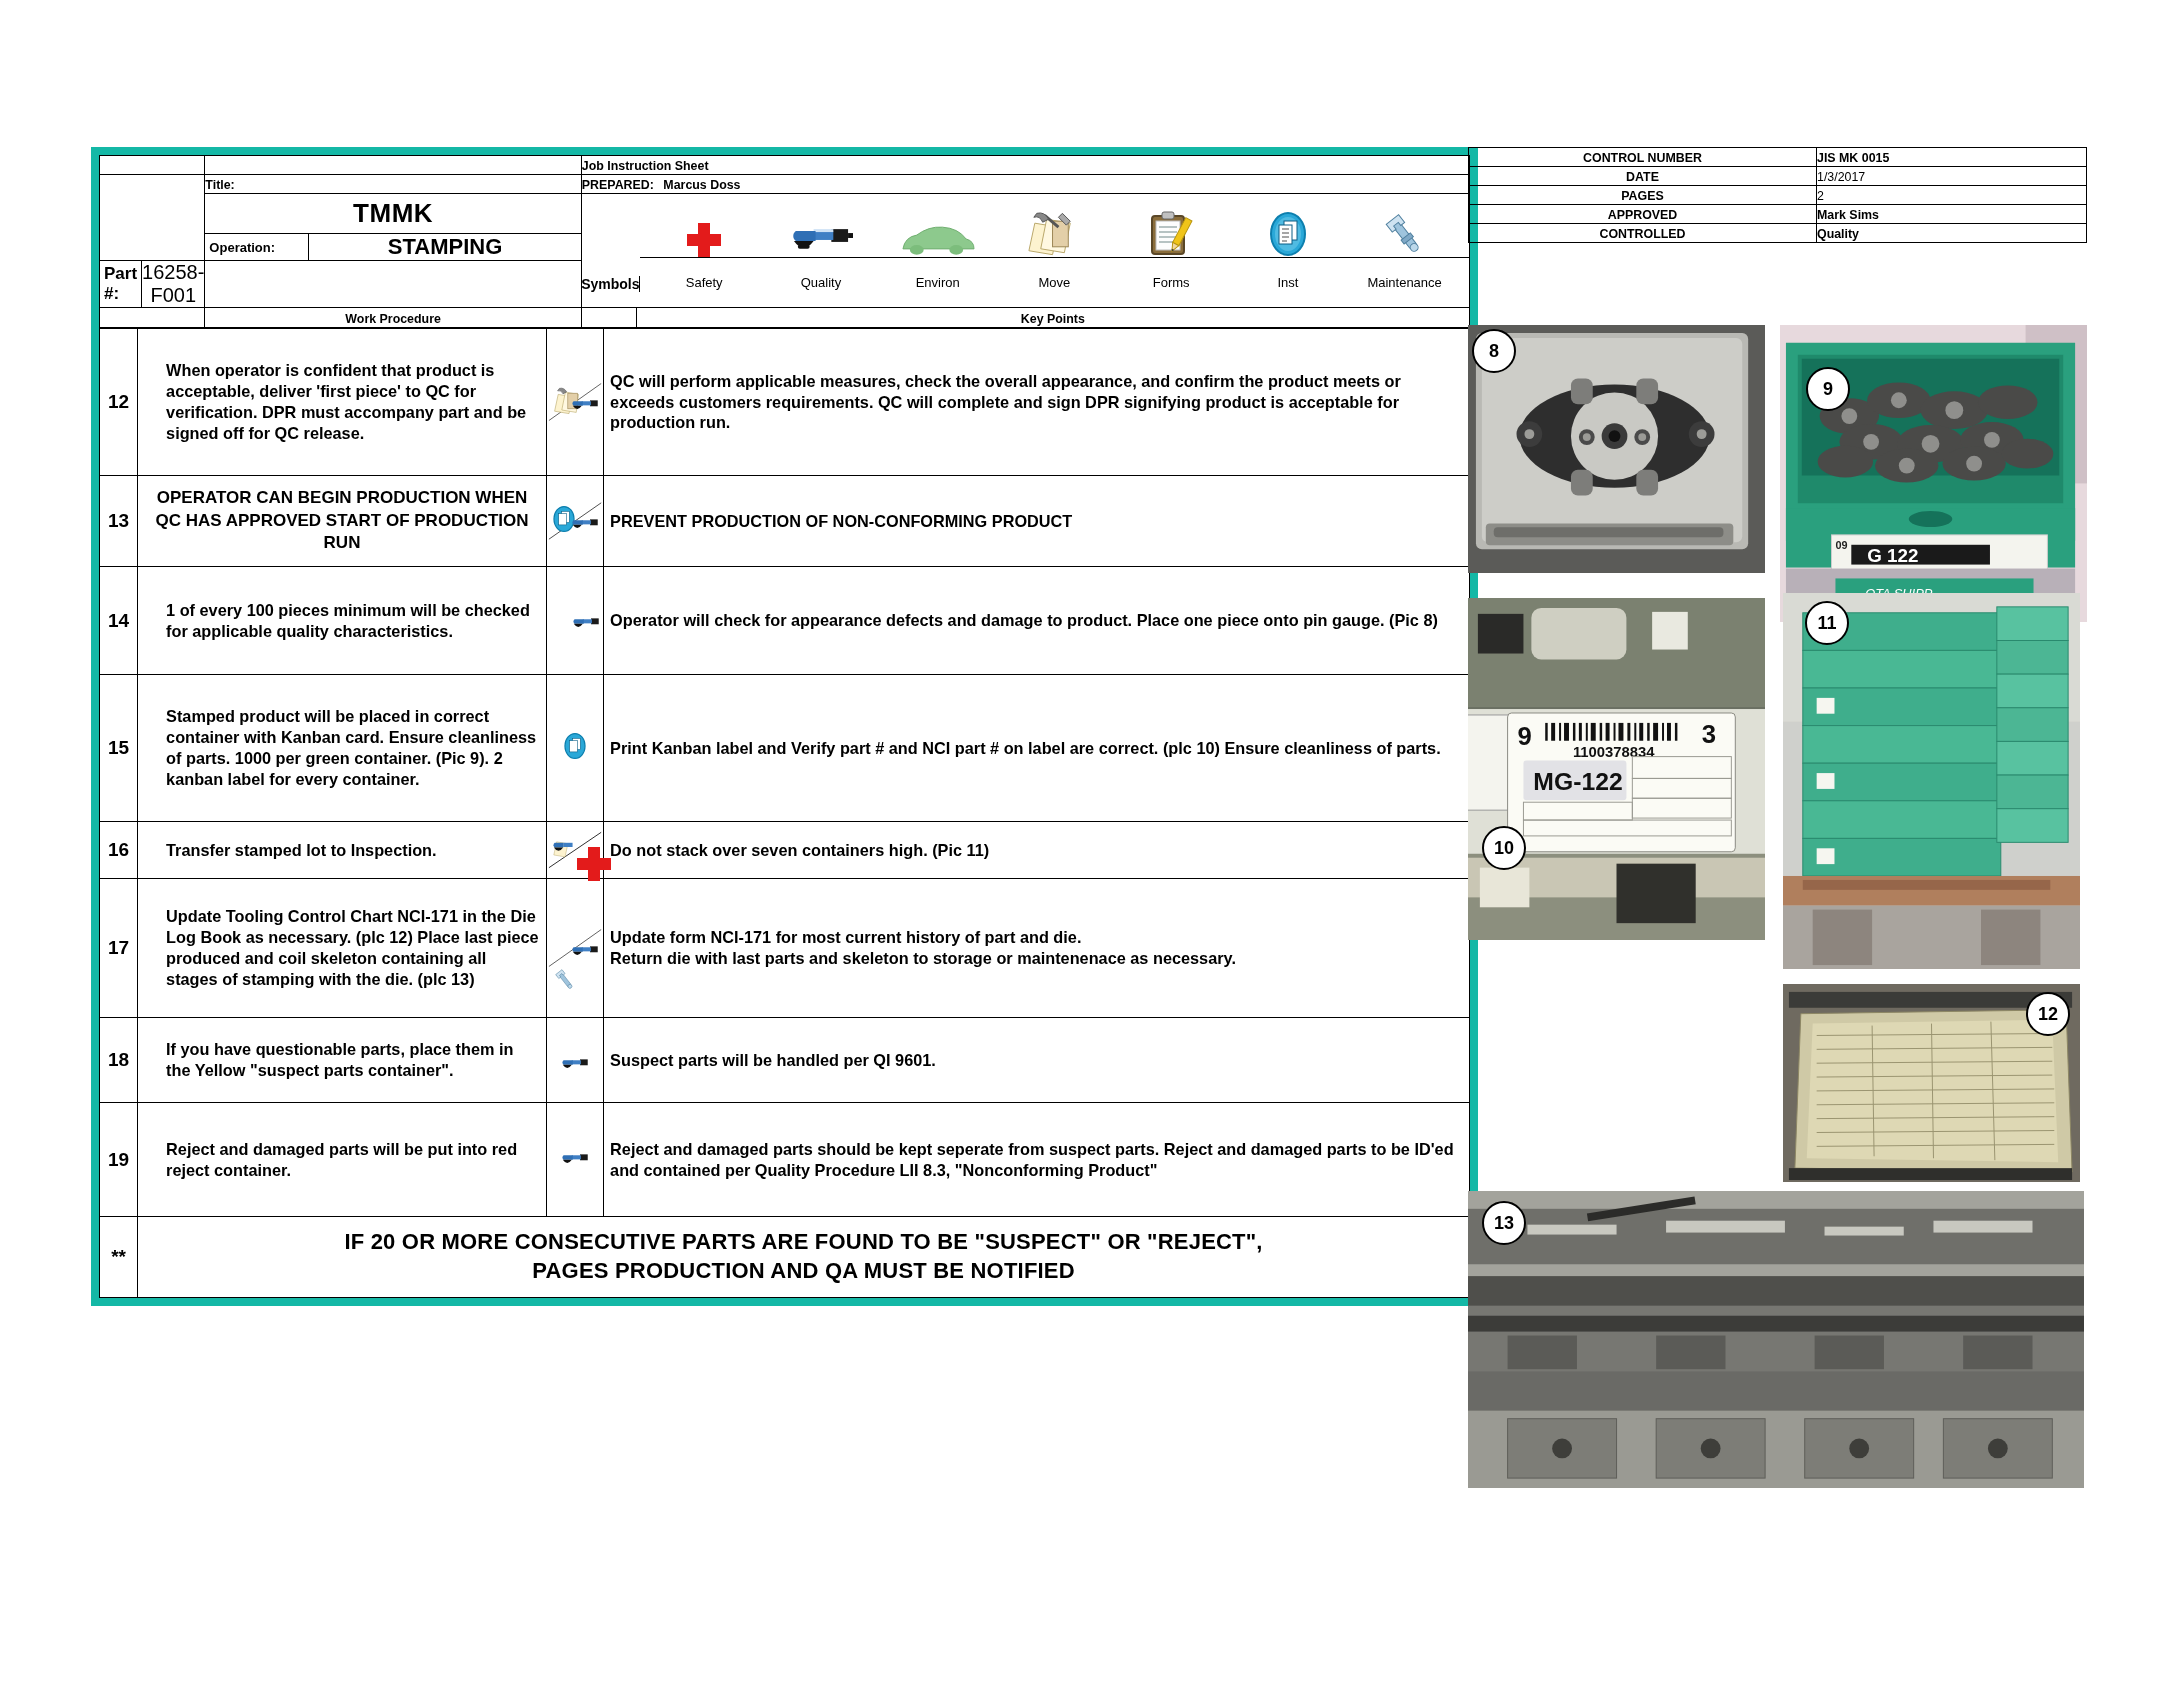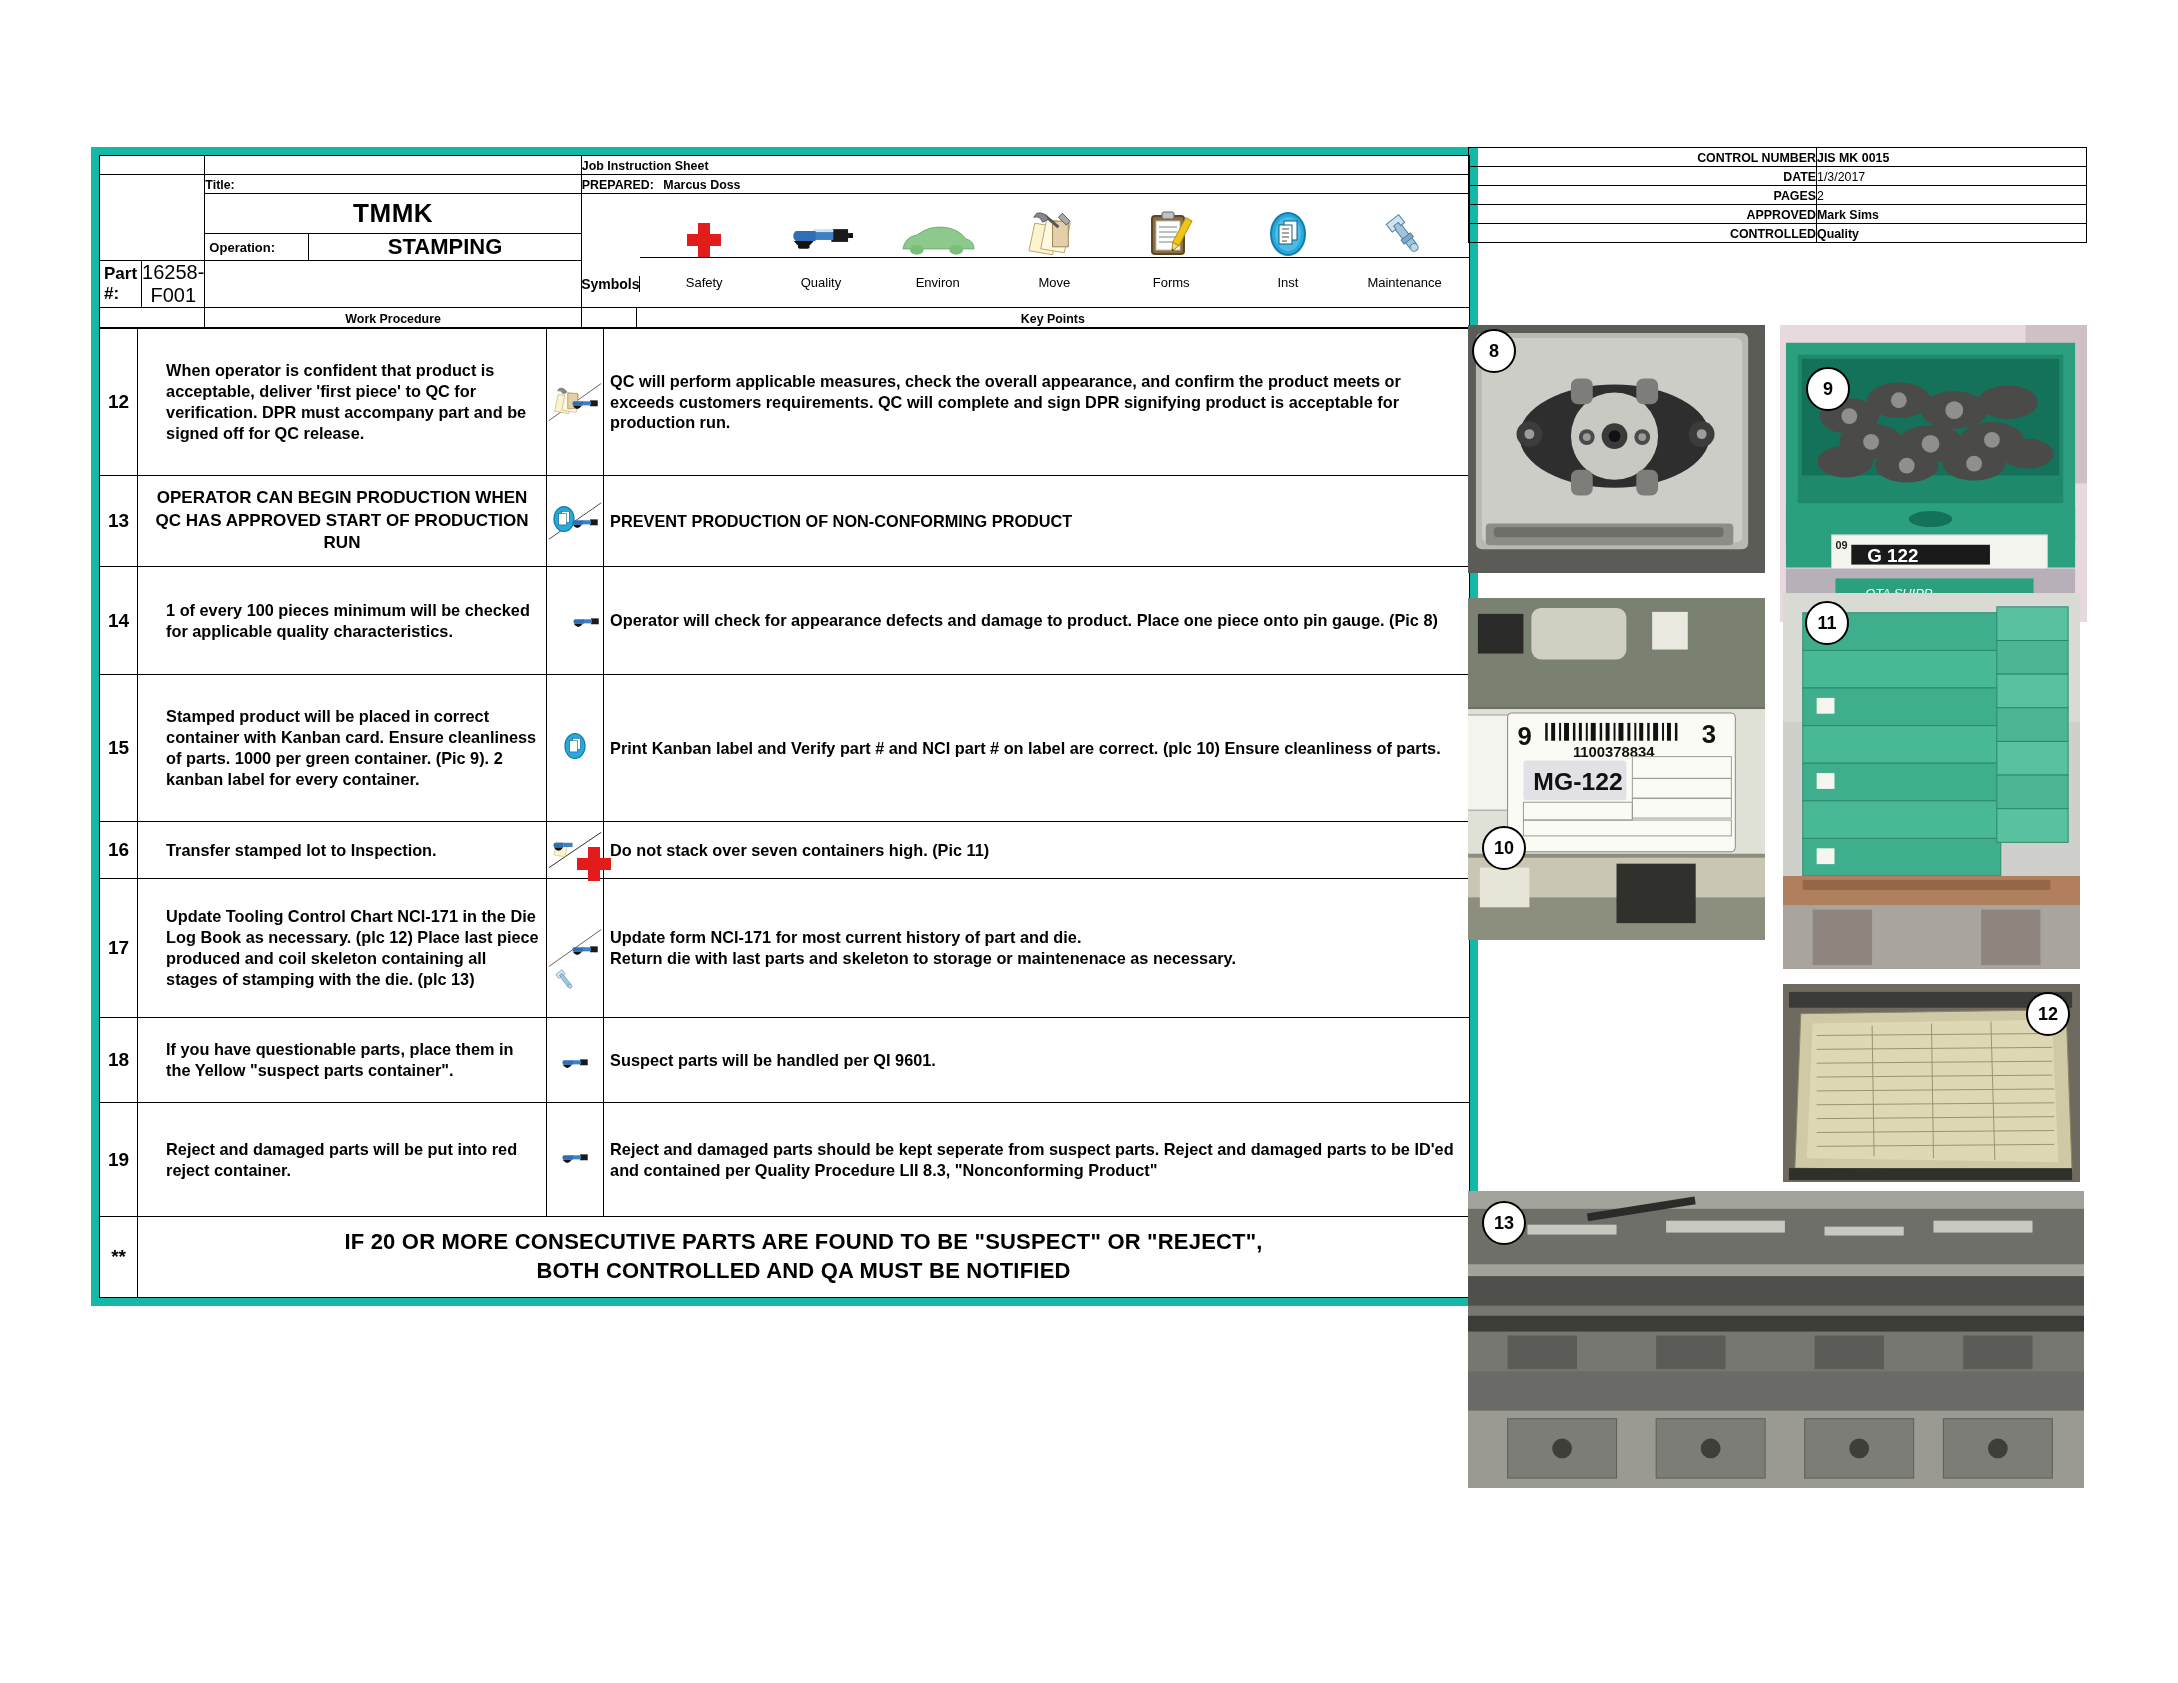--- a/index.html
+++ b/index.html
@@ -15,21 +15,21 @@
   .hdr td{border:1px solid #000;padding:0;vertical-align:middle;}
   .cell-pad{padding:1px 4px;}
   .tiny{font-size:12.4px;font-weight:bold;line-height:1.1;}
   .tinyN{font-size:12.4px;font-weight:normal;line-height:1.1;}
   .big-title{font-size:26px;font-weight:bold;text-align:center;letter-spacing:0.5px;}
   .op-title{font-size:22px;font-weight:bold;text-align:center;}
   .part-title{font-size:20px;font-weight:normal;text-align:center;}
   .lbl-small{font-size:13px;font-weight:bold;}
   .lbl-med{font-size:17px;font-weight:bold;}
   .ctr{text-align:center;}
-  .rt{text-align:right;}
+  .rt{text-align:center;}
 
   
   .symbols-wrap{display:flex;align-items:flex-end;height:100%;}
   .sym-label{width:57px;display:flex;align-items:center;justify-content:center;font-size:14px;font-weight:bold;border-right:1px solid #000;}
   .sym-row{flex:1;display:flex;flex-direction:column;}
   .sym-icons{flex:1;display:flex;align-items:flex-end;justify-content:space-around;padding:2px 6px 0 6px;}
   .sym-names{display:flex;justify-content:space-around;border-top:1px solid #000;padding:1px 6px 2px 6px;}
   .sym-names span{font-size:13px;text-align:center;width:89px;margin-top:16px;}
   .sym-cell{width:89px;display:flex;align-items:flex-end;justify-content:center;height:46px;}
   .ic-cross{width:34px;height:34px;position:relative;}
@@ -470,21 +470,21 @@
         </td>
         <td class="c-key">
           <div class="key-txt">Reject and damaged parts should be kept seperate from suspect parts.  Reject and damaged parts to be ID'ed and contained per Quality Procedure LII 8.3, "Nonconforming Product"</div>
         </td>
       </tr>
 
       <tr style="height:81px">
         <td class="c-num">**</td>
         <td colspan="3">
           <div class="note">IF 20 OR MORE CONSECUTIVE PARTS ARE FOUND TO BE "SUSPECT" OR "REJECT",</div>
-          <div class="note">BOTH CONTROLLED AND QA MUST BE NOTIFIED</div>
+          <div class="note">PAGES PRODUCTION AND QA MUST BE NOTIFIED</div>
         </td>
       </tr>
     </tbody>
       </table>
   </div>
 
   <table class="hdr" style="position:absolute;left:1468px;top:147px;width:619px;">
     <colgroup>
         <col style="width:348px">
         <col style="width:270px">

